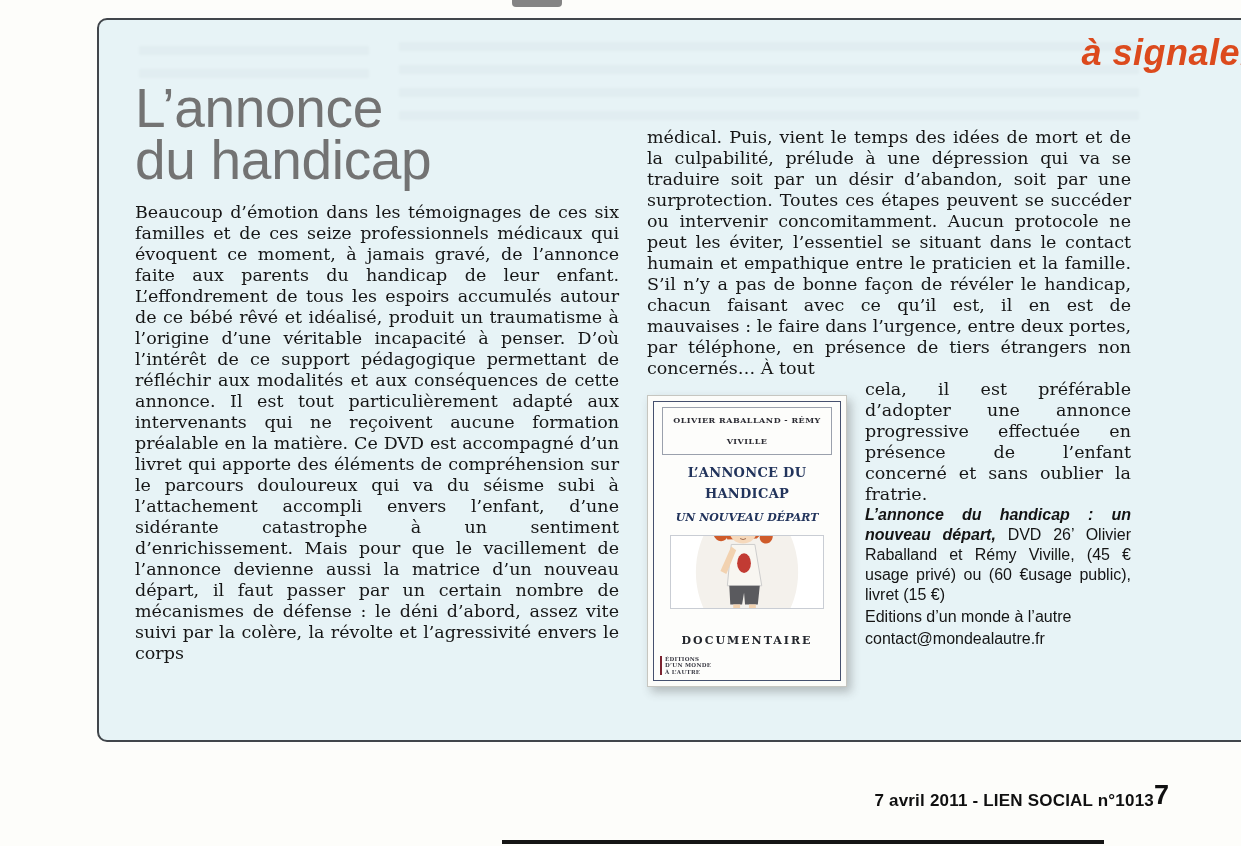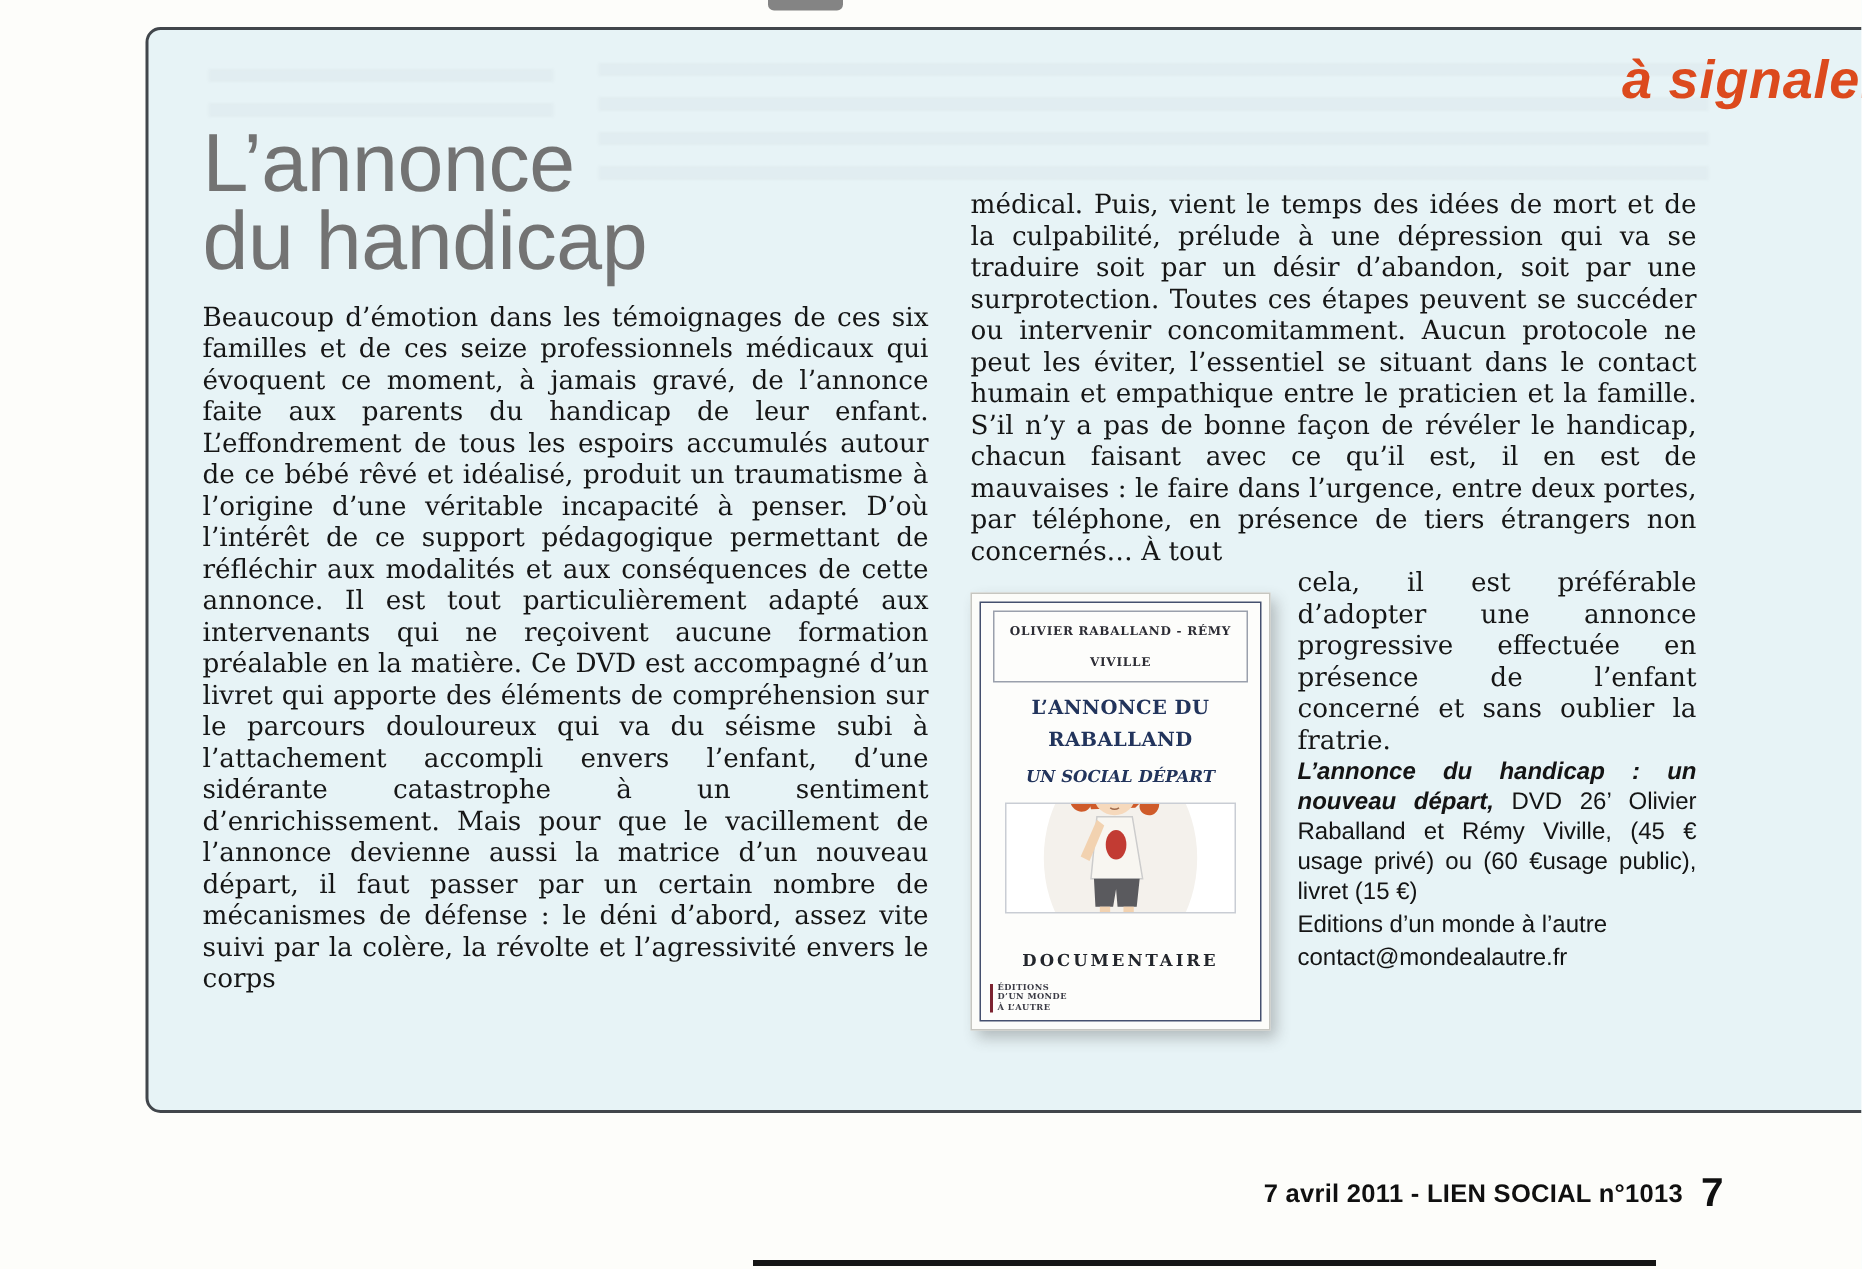--- a/index.html
+++ b/index.html
@@ -92,22 +92,22 @@
   }
   
   .citation {
     font-family:"Liberation Sans", sans-serif;
     font-size:16px; line-height:20px; color:#141414;
   }
   .citation p { margin:0 0 2px 0; }
   .cite-title { font-weight:bold; font-style:italic; }
   
   .footer {
-    position:absolute; top:780px; right:92px;
-    display:flex; align-items:center; gap:12px;
+    position:absolute; top:780px; right:72px;
+    display:flex; align-items:flex-end; 
     font-family:"Liberation Sans", sans-serif; color:#101010;
   }
   .footer-issue { font-weight:bold; font-size:17px; letter-spacing:.2px; }
   .footer-page  { font-weight:bold; font-size:27px; }
   
   .artifact-top {
     position:absolute; left:512px; top:0; width:50px; height:7px;
     background:#6f6f6f; border-radius:0 0 4px 4px; opacity:.85;
   }
   .artifact-bottom {
@@ -137,22 +137,22 @@
     <div class="col-left bodytext">
       <p>Beaucoup d’émotion dans les témoignages de ces six familles et de ces seize professionnels médicaux qui évoquent ce moment, à jamais gravé, de l’annonce faite aux parents du handicap de leur enfant. L’effondrement de tous les espoirs accumulés autour de ce bébé rêvé et idéalisé, produit un traumatisme à l’origine d’une véritable incapacité à penser. D’où l’intérêt de ce support pédagogique permettant de réfléchir aux modalités et aux conséquences de cette annonce. Il est tout particulièrement adapté aux intervenants qui ne reçoivent aucune formation préalable en la matière. Ce DVD est accompagné d’un livret qui apporte des éléments de compréhension sur le parcours douloureux qui va du séisme subi à l’attachement accompli envers l’enfant, d’une sidérante catastrophe à un sentiment d’enrichissement. Mais pour que le vacillement de l’annonce devienne aussi la matrice d’un nouveau départ, il faut passer par un certain nombre de mécanismes de défense : le déni d’abord, assez vite suivi par la colère, la révolte et l’agressivité envers le corps</p>
     </div>
 
     <div class="col-right bodytext">
       <p>médical. Puis, vient le temps des idées de mort et de la culpabilité, prélude à une dépression qui va se traduire soit par un désir d’abandon, soit par une surprotection. Toutes ces étapes peuvent se succéder ou intervenir concomitamment. Aucun protocole ne peut les éviter, l’essentiel se situant dans le contact humain et empathique entre le praticien et la famille. S’il n’y a pas de bonne façon de révéler le handicap, chacun faisant avec ce qu’il est, il en est de mauvaises : le faire dans l’urgence, entre deux portes, par téléphone, en présence de tiers étrangers non concernés… À tout</p>
 
       <div class="dvd-cover">
         <div class="dvd-inner">
           <div class="dvd-authors">OLIVIER RABALLAND - RÉMY VIVILLE</div>
-          <div class="dvd-title">L’ANNONCE DU RABALLAND</div>
-          <div class="dvd-subtitle">UN SOCIAL DÉPART</div>
+          <div class="dvd-title">L’ANNONCE DU HANDICAP</div>
+          <div class="dvd-subtitle">UN NOUVEAU DÉPART</div>
           <div class="dvd-art">
             <svg width="118" height="158" viewBox="0 0 120 160" aria-hidden="true">
 
               <ellipse cx="60" cy="80" rx="52" ry="70" fill="#f4f1ec"></ellipse>
 
               <path d="M62 40 L79 12 L85 16 L70 44 Z" fill="#f2d2b0"></path>
               <circle cx="81" cy="11" r="5" fill="#f2d2b0"></circle>
 
               <path d="M36 32 L42 12 L50 24 L58 7 L64 22 L74 13 L72 30 L81 35 L70 46 L40 47 Z" fill="#cf5b2a"></path>
               <path d="M38 35 C27 30 22 41 29 47 C34 51 41 47 40 42 Z" fill="#cf5b2a"></path>

